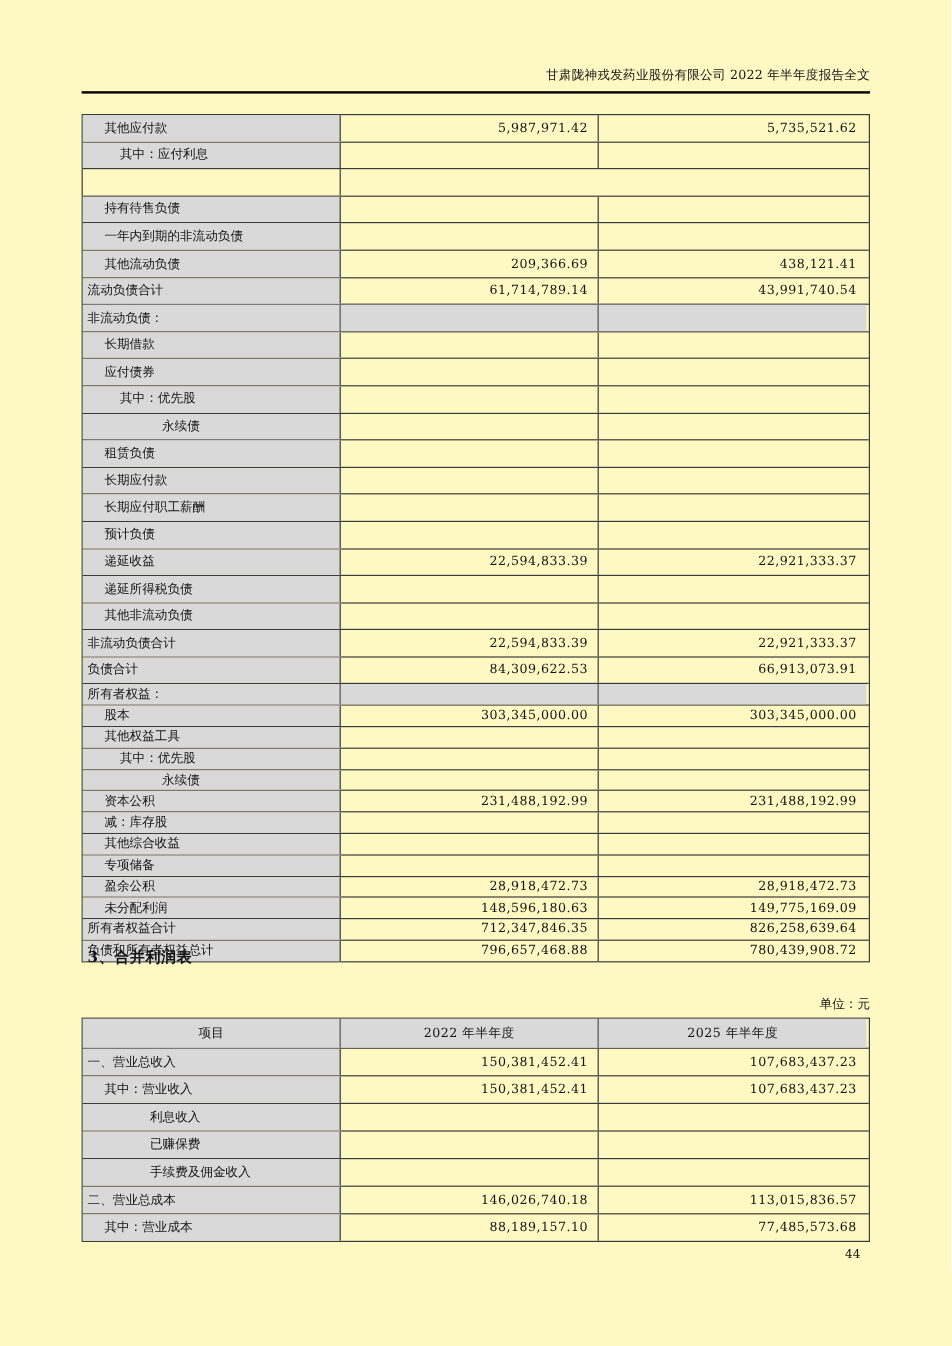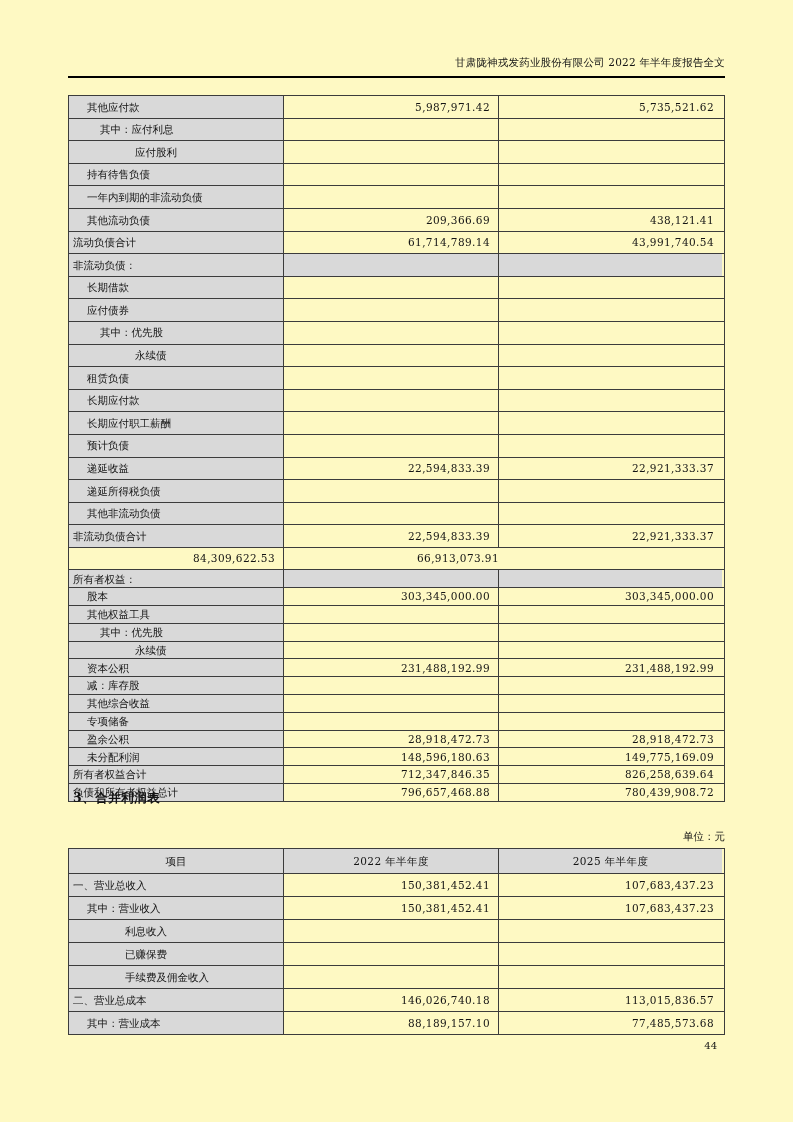--- a/index.html
+++ b/index.html
@@ -66,21 +66,20 @@
         <div class="td label" style="padding-left: 18px;">其他应付款</div>
         <div class="td c1">5,987,971.42</div>
         <div class="td c2">5,735,521.62</div>
       </div>
       <div class="tr tall">
         <div class="td label" style="padding-left: 31px;">其中：应付利息</div>
         <div class="td c1"></div>
         <div class="td c2"></div>
       </div>
       <div class="tr tall">
-        <div class="td label" style="padding-left: 66px;">应付股利</div>
         <div class="td c1"></div>
         <div class="td c2"></div>
       </div>
       <div class="tr tall">
         <div class="td label" style="padding-left: 18px;">持有待售负债</div>
         <div class="td c1"></div>
         <div class="td c2"></div>
       </div>
       <div class="tr tall">
         <div class="td label" style="padding-left: 18px;">一年内到期的非流动负债</div>
@@ -156,20 +155,21 @@
         <div class="td label" style="padding-left: 18px;">其他非流动负债</div>
         <div class="td c1"></div>
         <div class="td c2"></div>
       </div>
       <div class="tr tall">
         <div class="td label" style="padding-left: 4px;">非流动负债合计</div>
         <div class="td c1">22,594,833.39</div>
         <div class="td c2">22,921,333.37</div>
       </div>
       <div class="tr tall">
+        <div class="td label" style="padding-left: 4px;">负债合计</div>
         <div class="td c1">84,309,622.53</div>
         <div class="td c2">66,913,073.91</div>
       </div>
       <div class="tr short shaded">
         <div class="td label" style="padding-left: 4px;">所有者权益：</div>
         <div class="td c1"></div>
         <div class="td c2"></div>
       </div>
       <div class="tr short">
         <div class="td label" style="padding-left: 18px;">股本</div>

